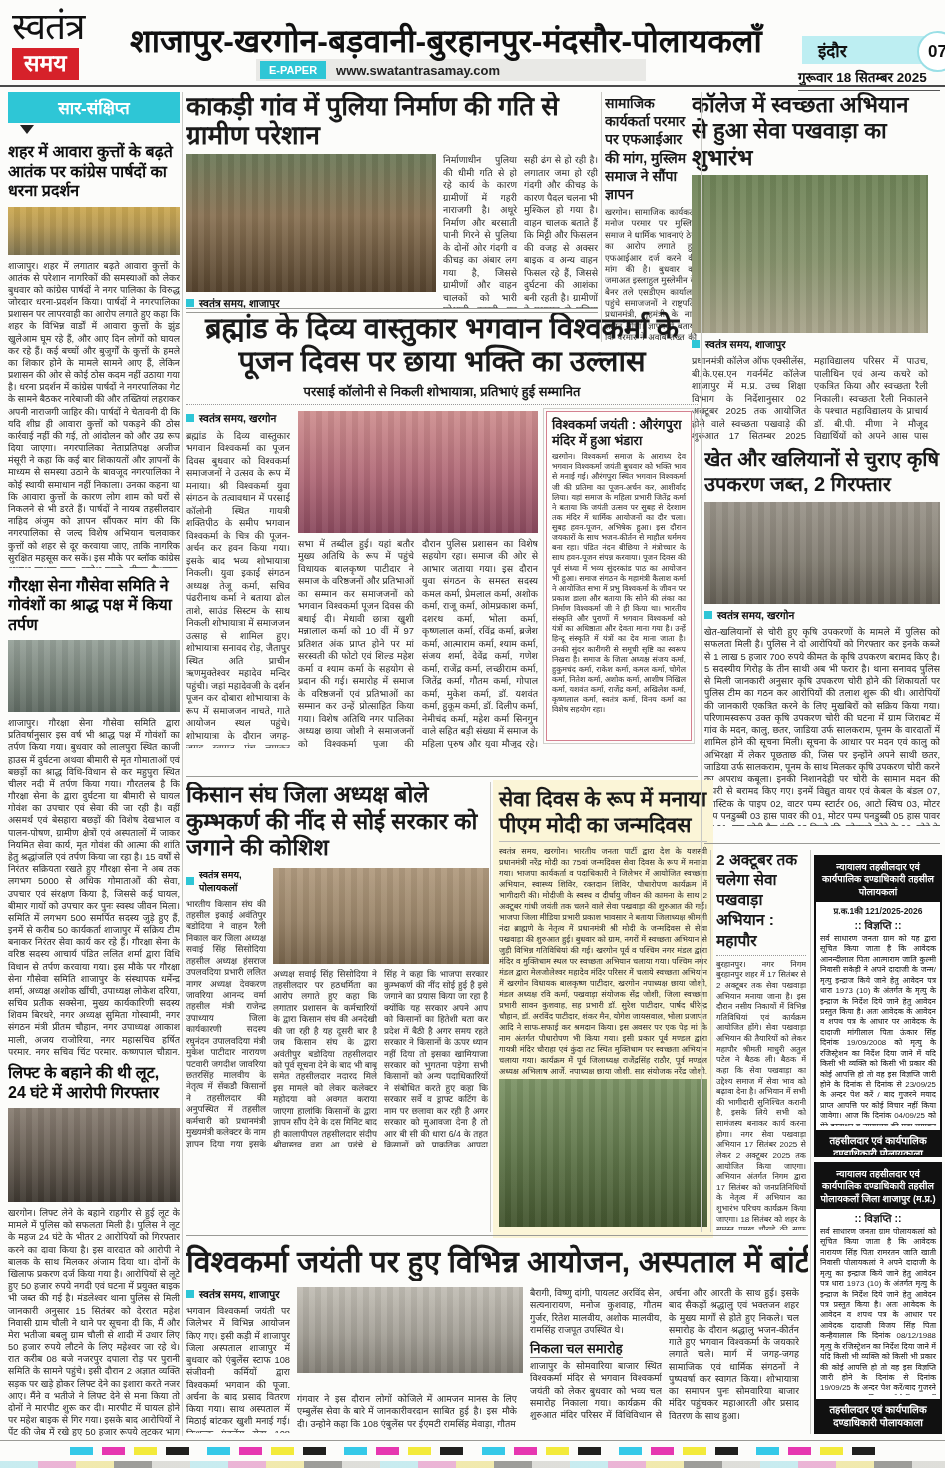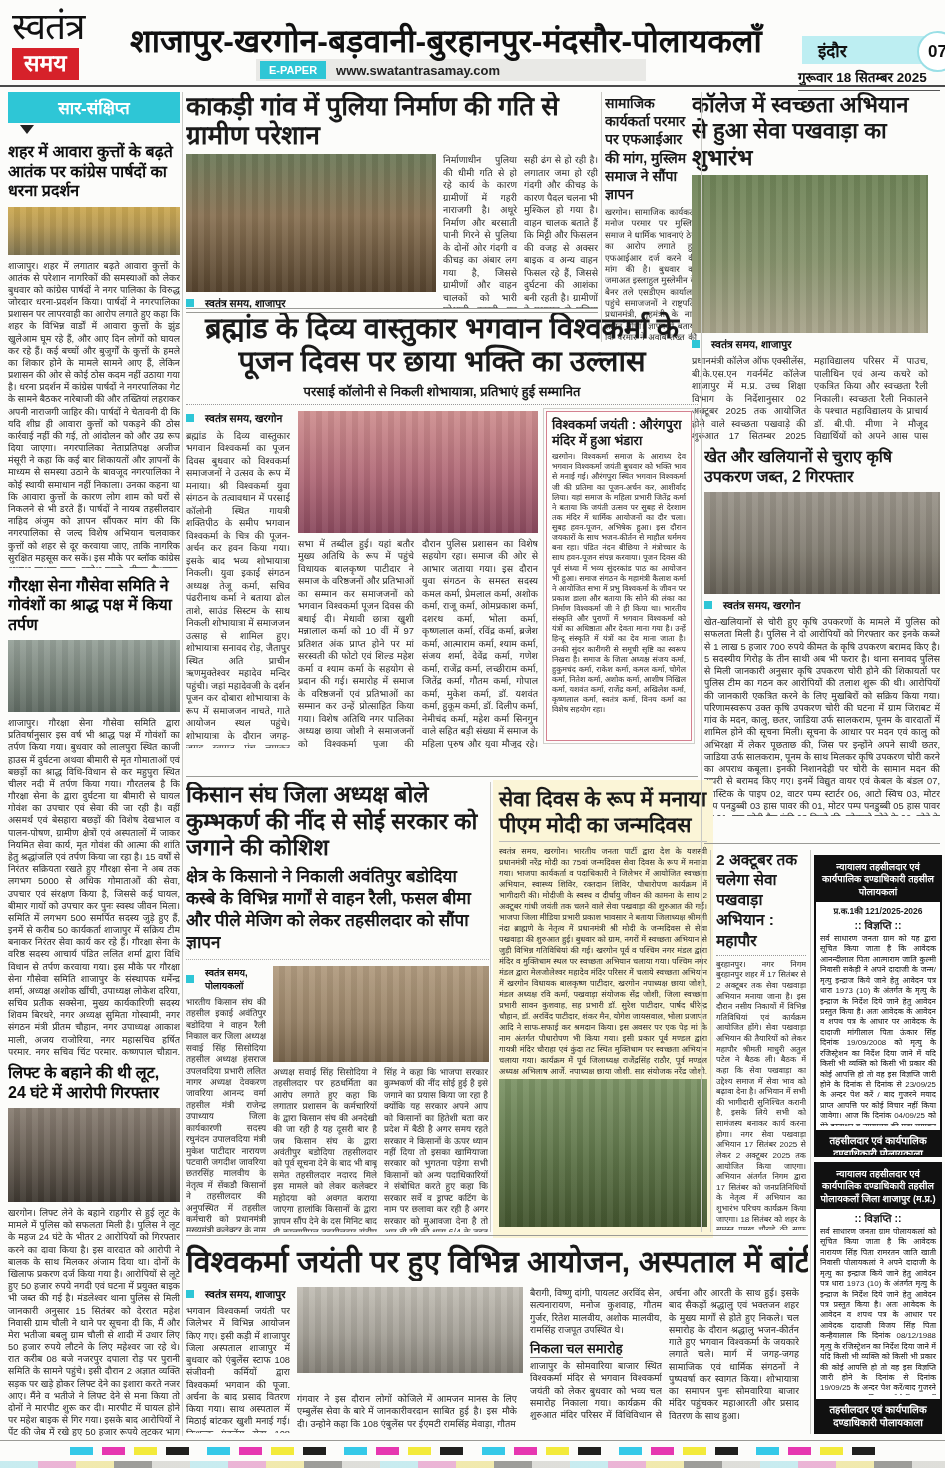--- a/index.html
+++ b/index.html
@@ -16,21 +16,21 @@
   .edition-name{font-size:17px;font-weight:800;color:#111;}
   .page-circle{position:absolute;right:-4px;top:-5px;width:37px;height:37px;border-radius:50%;background:#fff;border:2px solid #9adfe6;display:flex;align-items:center;justify-content:center;font-size:17px;font-weight:800;color:#111;}
   .date-line{font-size:13.5px;font-weight:700;color:#111;border-bottom:1.5px solid #555;padding-bottom:4px;}
   .mast-rule{background:#4a4a4a;}
   
   .vline{position:absolute;width:1px;background:#c9c9c4;}
   .hline{position:absolute;height:1px;background:#9a9a95;}
   .dbl{height:3px;border-top:1px solid #9a9a95;border-bottom:1px solid #9a9a95;background:transparent;}
   .hl{font-weight:800;color:#0e0e0e;}
   .body-txt{text-align:justify;color:#2a2a28;}
-  .caption{display:flex;align-items:center;gap:11px;font-weight:700;font-size:10.5px;color:#111;}
+  .caption{display:flex;align-items:center;gap:5px;font-weight:700;font-size:10.5px;color:#111;}
   .cap-sq{width:8px;height:8px;background:#2ec6d6;flex:0 0 auto;}
   .photo{background-size:cover;position:relative;overflow:hidden;}
   .photo::after{content:"";position:absolute;inset:0;background:repeating-linear-gradient(90deg,rgba(255,255,255,.05) 0 6px,rgba(0,0,0,.05) 6px 12px);}
   .p-dogs{background:linear-gradient(180deg,#cdaa52 0%,#b79a55 40%,#7e7350 100%);}
   .p-cow{background:linear-gradient(180deg,#97a29a 0%,#7c877e 50%,#5f6a62 100%);}
   .p-loot{background:linear-gradient(180deg,#8a7f74 0%,#655c52 55%,#3e3831 100%);}
   .p-pulia{background:linear-gradient(180deg,#6d7a5a 0%,#8a7355 45%,#55432e 100%);}
   .p-shobha{background:linear-gradient(180deg,#cf9090 0%,#b06a78 55%,#8a4a5e 100%);}
   .p-college{background:linear-gradient(180deg,#6f8458 0%,#87936d 55%,#a9a48c 100%);}
   .p-khet{background:linear-gradient(180deg,#9b958b 0%,#847f74 55%,#645f55 100%);}
@@ -43,21 +43,21 @@
   .sum-tri{width:0;height:0;border-left:7px solid transparent;border-right:7px solid transparent;border-top:9px solid #222;margin:2px 0 0 12px;}
   .sum-story h3{margin:8px 0 6px;font-size:16px;line-height:1.22;font-weight:800;}
   .sum-body{font-size:9.3px;line-height:1.31;}
   
   .art{position:absolute;overflow:hidden;}
   .kakdi-h{font-size:26px;font-weight:800;line-height:1.1;}
   .smallcol{font-size:9.4px;line-height:1.33;}
   .fir-h{font-size:14px;font-weight:800;line-height:1.3;}
   .fir-b{font-size:8.6px;line-height:1.32;}
   .college-h{font-size:22px;font-weight:800;line-height:1.2;}
-  .khet-h{font-size:16px;font-weight:800;line-height:1.25;}
+  .khet-h{font-size:20px;font-weight:800;line-height:1.25;}
   .vk-h{font-size:29px;font-weight:800;line-height:1.15;text-align:center;}
   .vk-sub{font-size:13px;font-weight:700;text-align:center;border-bottom:1px dotted #999;padding-bottom:4px;margin-top:3px;}
   .sidebox{border:1px solid #d4808f;outline:1px solid #cfcfca;outline-offset:2px;padding:5px;background:#fffdfb;}
   .sidebox h4{margin:0 0 3px;font-size:13px;line-height:1.25;font-weight:800;}
   .sidebox .body-txt{font-size:7.8px;line-height:1.3;}
   .kisan-h{font-size:22.5px;font-weight:800;line-height:1.18;}
   .kisan-sub{font-size:17px;font-weight:700;line-height:1.3;margin-top:4px;border-bottom:1px dotted #aaa;padding-bottom:5px;}
   .modi-box{background:#fbf5d7;padding:6px 6px 0;}
   .modi-h{font-size:21px;font-weight:800;line-height:1.22;border-bottom:1px solid #bbb;padding-bottom:4px;}
   .modi-b{font-size:8.1px;line-height:1.36;}
@@ -189,21 +189,20 @@
       </div>
       <div class="sidebox" style="width:134px;height:318px;flex:0 0 auto;overflow:hidden;">
         <h4>विश्वकर्मा जयंती : औरंगपुरा मंदिर में हुआ भंडारा</h4>
         <div class="body-txt" style="font-size:7.8px;line-height:1.3;">खरगोन। विश्वकर्मा समाज के आराध्य देव भगवान विश्वकर्मा जयंती बुधवार को भक्ति भाव से मनाई गई। औरंगपुरा स्थित भगवान विश्वकर्मा जी की प्रतिमा का पूजन-अर्चन कर, आशीर्वाद लिया। यहां समाज के महिला प्रभारी जितेंद्र कर्मा ने बताया कि जयंती उत्सव पर सुबह से देरशाम तक मंदिर में धार्मिक आयोजनों का दौर चला। सुबह हवन-पूजन, अभिषेक हुआ। इस दौरान जयकारों के साथ भजन-कीर्तन से माहौल धर्ममय बना रहा। पंडित नंदन बीछिया ने मंत्रोच्चार के साथ हवन-पूजन संपन्न करवाया। पूजन दिवस की पूर्व संध्या में भव्य सुंदरकांड पाठ का आयोजन भी हुआ। समाज संगठन के महामंत्री कैलाश कर्मा ने आयोजित सभा में प्रभु विश्वकर्मा के जीवन पर प्रकाश डाला और बताया कि सोने की लंका का निर्माण विश्वकर्मा जी ने ही किया था। भारतीय संस्कृति और पुराणों में भगवान विश्वकर्मा को यंत्रों का अधिष्ठाता और देवता माना गया है। उन्हें हिन्दू संस्कृति में यंत्रों का देव माना जाता है। उनकी सुंदर कारीगरी से समूची सृष्टि का स्वरूप निखरा है। समाज के जिला अध्यक्ष संजय कर्मा, हुकुमचंद कर्मा, राकेश कर्मा, कमल कर्मा, चोगेल कर्मा, नितेश कर्मा, अशोक कर्मा, आशीष निखिल कर्मा, यशवंत कर्मा, राजेंद्र कर्मा, अखिलेश कर्मा, कृष्णलाल कर्मा, स्वतंत्र कर्मा, विनय कर्मा का विशेष सहयोग रहा।</div>
       </div>
     </div>
   </div>
 
   <div class="art" style="left:186px;top:782px;width:303px;height:450px;">
     <div class="kisan-h">किसान संघ जिला अध्यक्ष बोले कुम्भकर्ण की नींद से सोई सरकार को जगाने की कोशिश</div>
-    <div class="kisan-sub">क्षेत्र के किसानो ने निकाली अवंतिपुर बडोदिया कस्बे के विभिन्न मार्गों से वाहन रैली, फसल बीमा और पीले मेजिग को लेकर तहसीलदार को सौंपा ज्ञापन</div>
     <div style="display:flex;gap:7px;margin-top:6px;">
       <div style="width:80px;flex:0 0 auto;">
         <div class="caption" style="font-size:9.5px;">
           <span class="cap-sq"></span>
           <span>स्वतंत्र समय, पोलायकलॉ</span>
         </div>
         <div class="body-txt" style="font-size:8.8px;line-height:1.3;margin-top:5px;height:250px;overflow:hidden;">भारतीय किसान संघ की तहसील इकाई अवंतिपुर बडोदिया ने वाहन रैली निकाल कर जिला अध्यक्ष सवाई सिंह सिसोदिया तहसील अध्यक्ष हंसराज उपलवदिया प्रभारी ललित नागर अध्यक्ष देवकरण जावरिया आनन्द वर्मा तहसील मंत्री राजेन्द्र उपाध्याय जिला कार्यकारणी सदस्य रघुनंदन उपालवदिया मंत्री मुकेश पाटीदार नारायण पटवारी जगदीश जावरिया छतरसिंह मालवीय के नेतृत्व में सेंकडौ किसानों ने तहसीलदार की अनुपस्थित में तहसील कर्मचारी को प्रधानमंत्री मुख्यमंत्री कलेक्टर के नाम ज्ञापन दिया गया इसके पहले किसानों के द्वारा ट्रेक्टर के साथ दो पहिए वाहन रैली नए बस स्टेण्ड परिसर अवंतीपुर बडोदिया से प्रारंभ हुई किसान एकता जिंदबाद के नारे लगाते हुए तहसील कार्यलय पहुंची इस अवसर पर जिला</div>
       </div>
       <div style="width:216px;flex:0 0 auto;">
         <div class="photo p-kisan" style="width:216px;height:96px;"></div>

